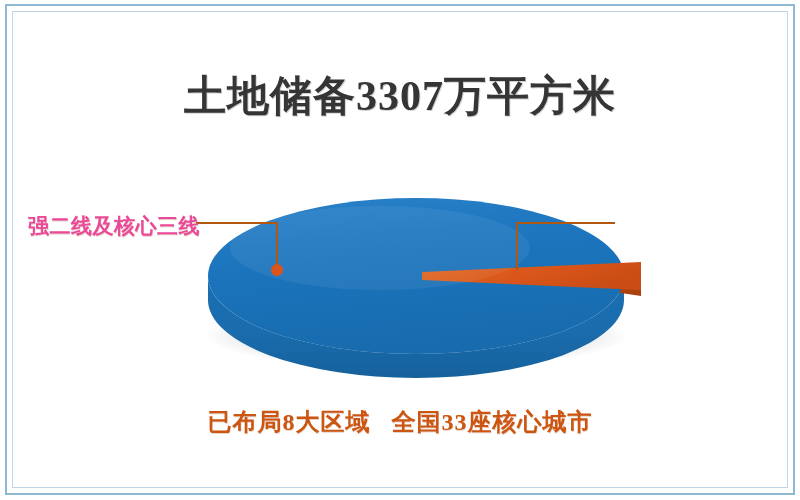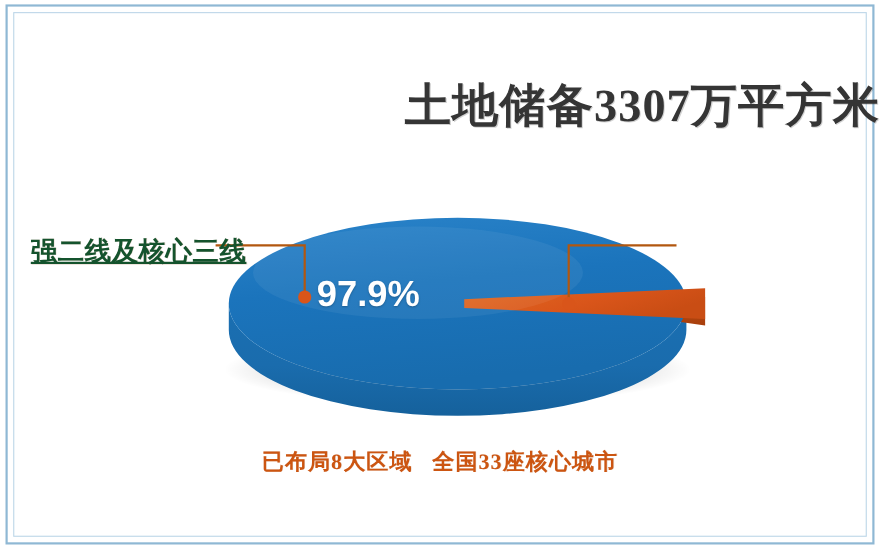--- a/index.html
+++ b/index.html
@@ -39,21 +39,21 @@
     box-sizing: border-box;
     pointer-events: none;
   }
 
   
   .title {
     position: absolute;
     left: 0;
     top: 68px;
     width: 800px;
-    text-align: right;
+    text-align: center;
     font-family: "Liberation Serif", "DejaVu Serif", serif;
     font-weight: bold;
     font-size: 42px;
     letter-spacing: 1px;
     color: #353535;
     text-shadow: 1px 1px 0 rgba(0,0,0,0.18);
     white-space: nowrap;
   }
 
   
@@ -66,26 +66,25 @@
   }
   .chart-area svg {
     display: block;
   }
 
   
   .callout {
     position: absolute;
     font-family: "Liberation Serif", "DejaVu Serif", serif;
     font-weight: bold;
-    font-size: 24px;
-    color: #14532d;
+    font-size: 21px;
+    color: #ec4899;
     white-space: nowrap;
     letter-spacing: 0.5px;
     text-shadow: 0.5px 0.5px 0 rgba(140,60,10,0.25);
-    text-decoration: underline;
   }
   .callout-left  { left: 28px;  top: 212px; }
   .callout-right { left: 625px; top: 212px; }
 
   
   .pct {
     position: absolute;
     font-family: "Liberation Sans", sans-serif;
     font-weight: bold;
     font-size: 33px;
@@ -98,21 +97,21 @@
 
   
   .caption {
     position: absolute;
     left: 0;
     top: 406px;
     width: 800px;
     text-align: center;
     font-family: "Liberation Serif", "DejaVu Serif", serif;
     font-weight: bold;
-    font-size: 20px;
+    font-size: 24px;
     letter-spacing: 1px;
     color: #cc5511;
     white-space: pre;
     text-shadow: 0.5px 0.5px 0 rgba(140,60,10,0.22);
   }
 </style>
 </head>
 <body>
 
 <div id="stage">
@@ -178,18 +177,17 @@
       <circle cx="277" cy="270" r="6" fill="#d9551a"></circle>
 
       <path d="M 614 223 L 517 223 L 517 276" stroke="#b2570f" stroke-width="2" fill="none" stroke-linecap="square"></path>
       <circle cx="517" cy="276" r="6" fill="#d9551a"></circle>
     </svg>
   </div>
 
   <div class="callout callout-left">强二线及核心三线</div>
 
 
-  <div class="pct pct-major">97.9%</div>
 
 
   <div class="caption">已布局8大区域   全国33座核心城市</div>
 
 </div>
 
 </body></html>

